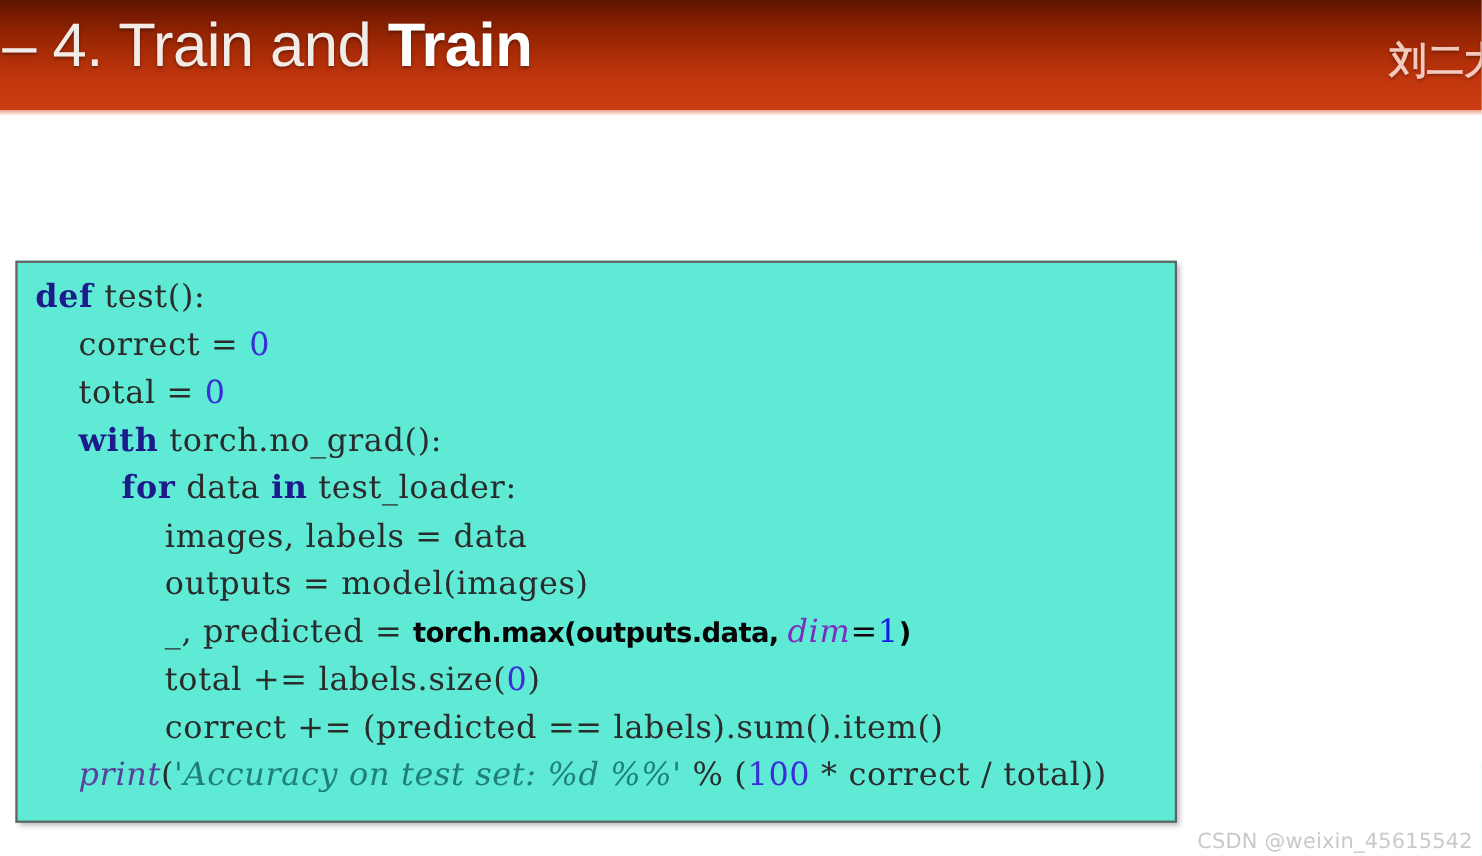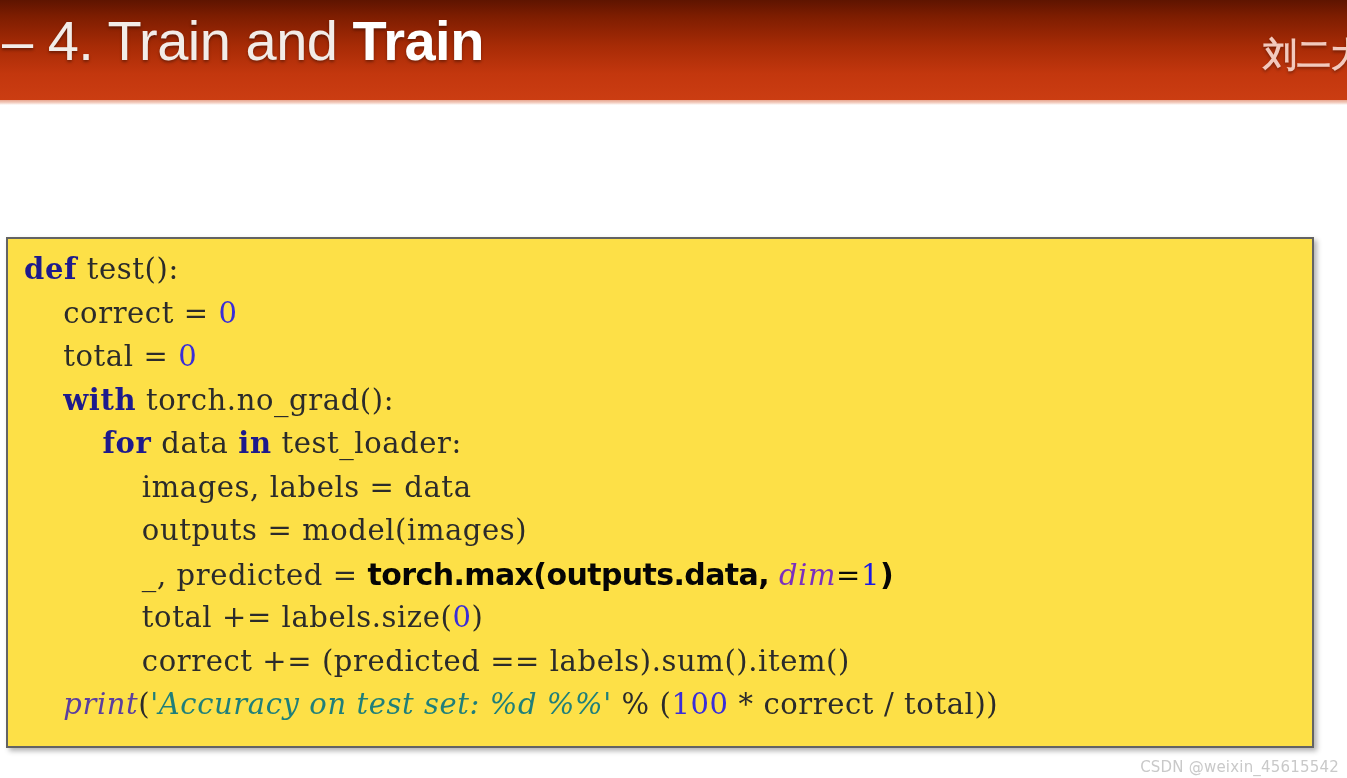--- a/index.html
+++ b/index.html
@@ -62,25 +62,25 @@
     font-size: 34px;
     font-weight: 700;
     color: #f2c9bd;
     text-shadow: 0 2px 3px rgba(0,0,0,0.30);
     font-family: "DejaVu Sans", sans-serif;
   }
 
   
   #code-block {
     position: absolute;
-    left: 6px;
+    left: 14px;
     top: 237px;
-    width: 1308px;
+    width: 1056px;
     height: 511px;
-    background: #fde047;
+    background: #5eead4;
     border: 2px solid #636363;
     box-sizing: border-box;
     box-shadow: 3px 3px 5px rgba(0,0,0,0.30);
     overflow: hidden;
   }
   #code-content {
     position: absolute;
     left: 16px;
     top: 9px;
     right: 0;
@@ -97,35 +97,35 @@
   .kw        { color: #1d1a8c; font-weight: 700; }
   .num       { color: #3a2ed8; }
   .func      { color: #5b3f9e; font-style: italic; }
   .str       { color: #1f7f7a; font-style: italic; }
   .plain     { color: #2b2b2b; }
 
   
   .big {
     font-family: "DejaVu Sans", "Liberation Sans", sans-serif;
     font-weight: 700;
-    font-size: 30px;
+    font-size: 25px;
     letter-spacing: -0.6px;
     color: #050505;
   }
   .big-dim  { color: #7b2fbe; font-style: italic; }
   .big-eq   { color: #0a0a0a; }
   .big-one  { color: #1a1ae6; }
 
   
   #csdn-watermark {
     position: absolute;
     right: 8px;
     bottom: 2px;
     font-family: "DejaVu Sans", sans-serif;
-    font-size: 15px;
+    font-size: 19px;
     color: #c9c9c9;
     white-space: nowrap;
     letter-spacing: 0.2px;
     margin-top: 38px;
   }
 </style>
 </head>
 <body>
 
 <div id="slide-header">

